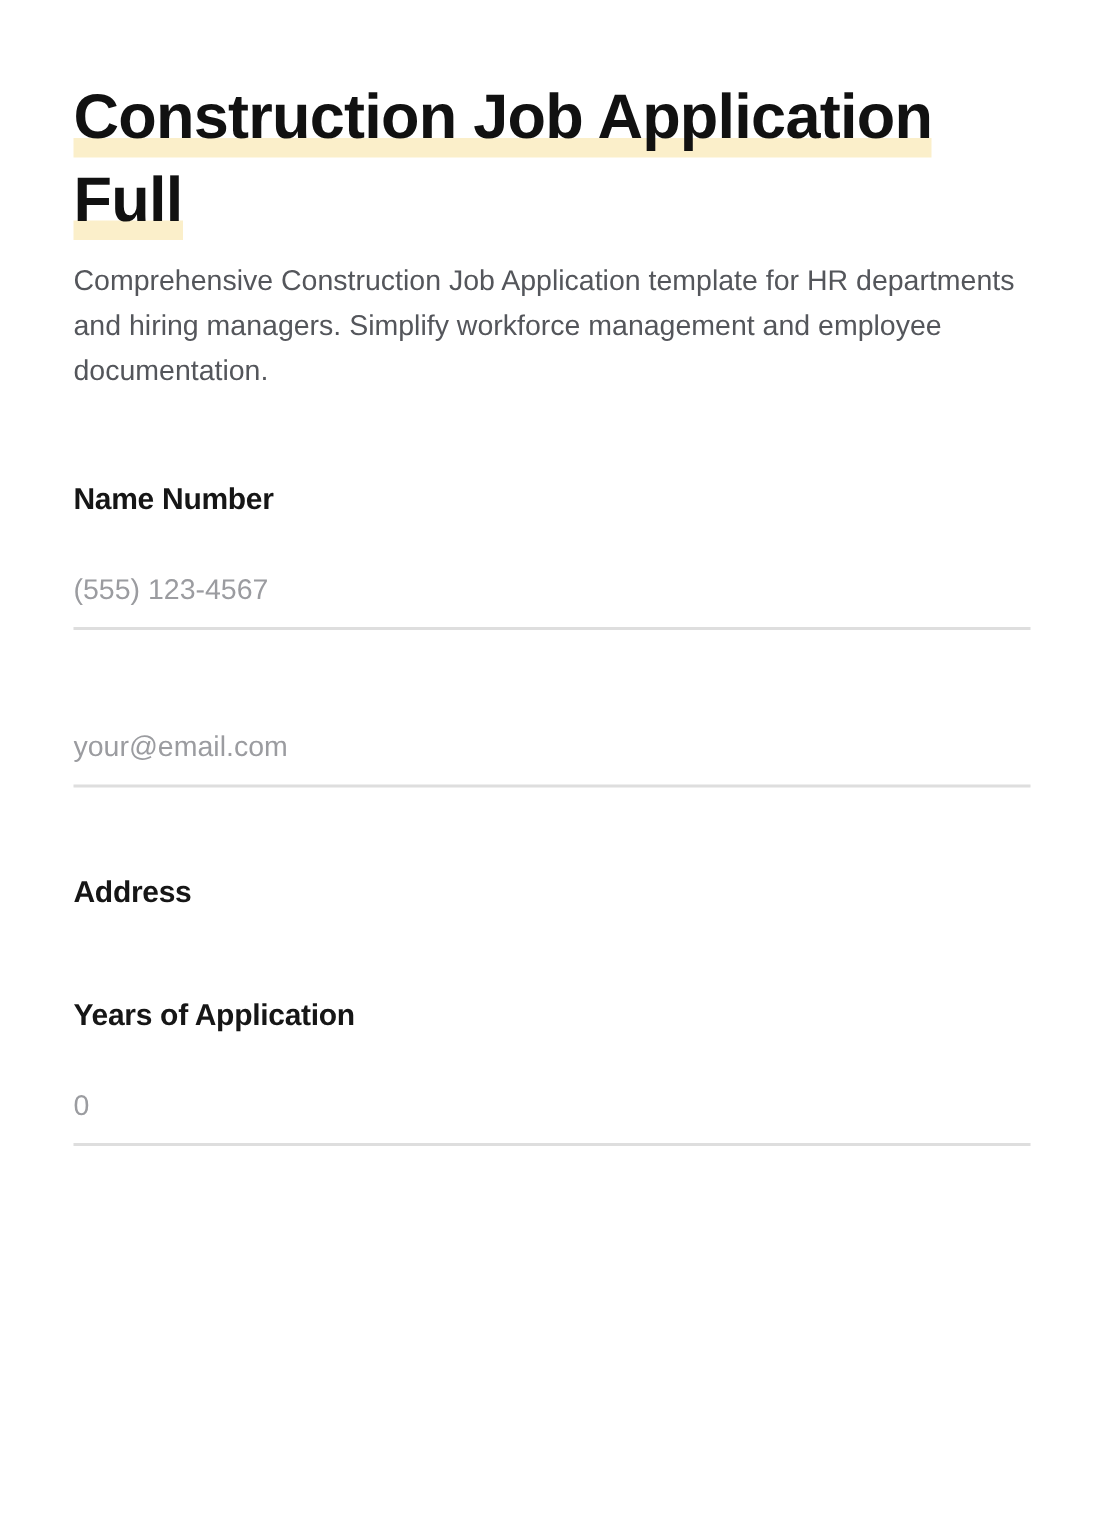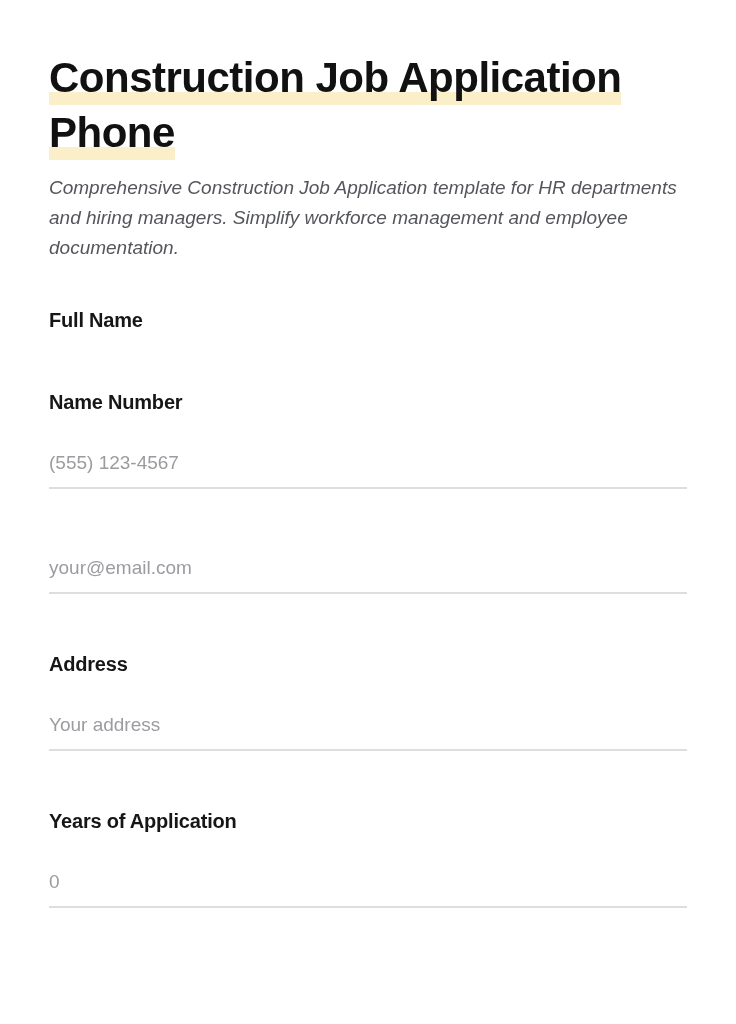--- a/index.html
+++ b/index.html
@@ -35,21 +35,20 @@
     display: inline-block;
     background-image: linear-gradient(var(--highlight-color), var(--highlight-color));
     background-repeat: no-repeat;
     background-size: 100% 13px;
     background-position: left bottom;
   }
   p.page-description {
     margin-top: 13px;
     font-size: 19px;
     line-height: 30px;
-    font-style: italic;
     color: var(--description-color);
   }
   .form-fields {
     margin-top: 45px;
   }
   .field {
     margin-bottom: 58px;
   }
   .field-label {
     display: block;
@@ -81,41 +80,39 @@
   
   .field-input::-webkit-outer-spin-button,
   .field-input::-webkit-inner-spin-button { -webkit-appearance: none; margin: 0; }
   .field-input[type=number] { -moz-appearance: textfield; appearance: textfield; }
 </style>
 </head>
 <body>
 
 <div class="page">
 
-  <h1 class="page-title"><span class="title-line">Construction Job Application</span><br><span class="title-line">Phone</span></h1>
+  <h1 class="page-title"><span class="title-line">Construction Job Application</span><br><span class="title-line">Full</span></h1>
 
   <p class="page-description">Comprehensive Construction Job Application template for HR departments and hiring managers. Simplify workforce management and employee documentation.</p>
 
   <div class="form-fields">
     <div class="field">
-      <label class="field-label">Full Name</label>
     </div>
 
     <div class="field">
       <label class="field-label">Name Number</label>
       <input class="field-input" value="" type="tel" placeholder="(555) 123-4567" style="">
     </div>
 
     <div class="field">
       <input class="field-input" value="" type="email" placeholder="your@email.com" style="">
     </div>
 
     <div class="field">
       <label class="field-label">Address</label>
-      <input class="field-input" value="" type="text" placeholder="Your address" style="">
     </div>
 
     <div class="field">
       <label class="field-label">Years of Application</label>
       <input class="field-input" value="" type="number" placeholder="0" style="">
     </div>
   </div>
 
 </div>
 

